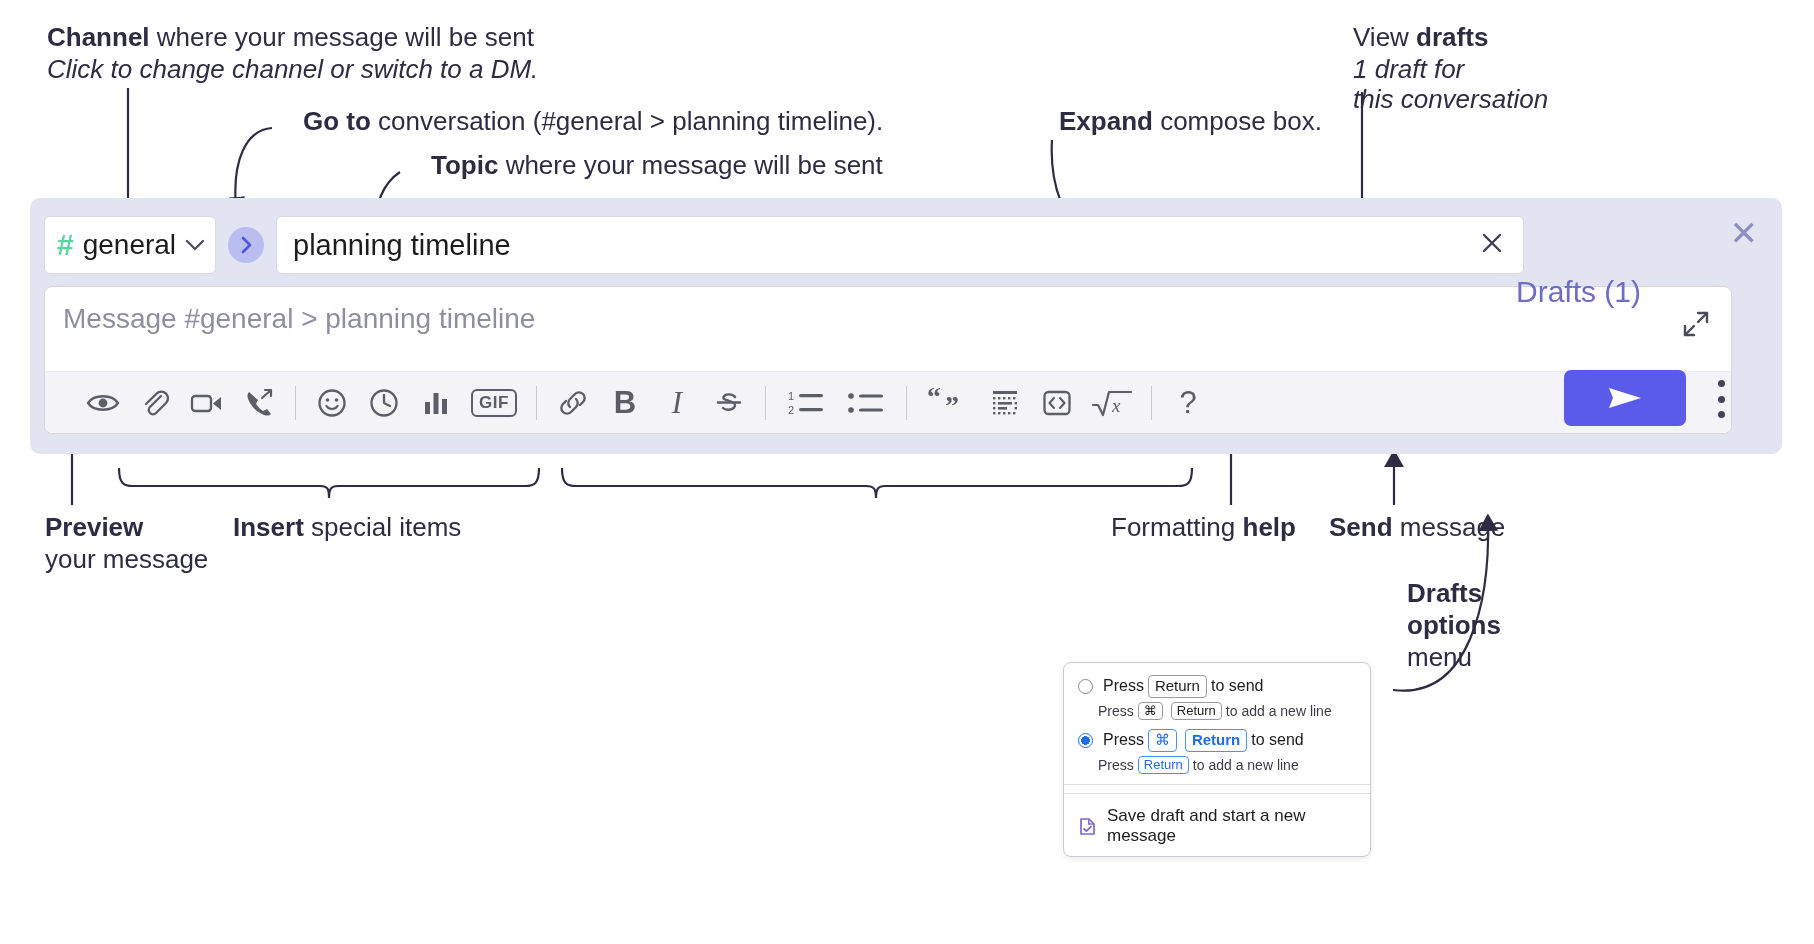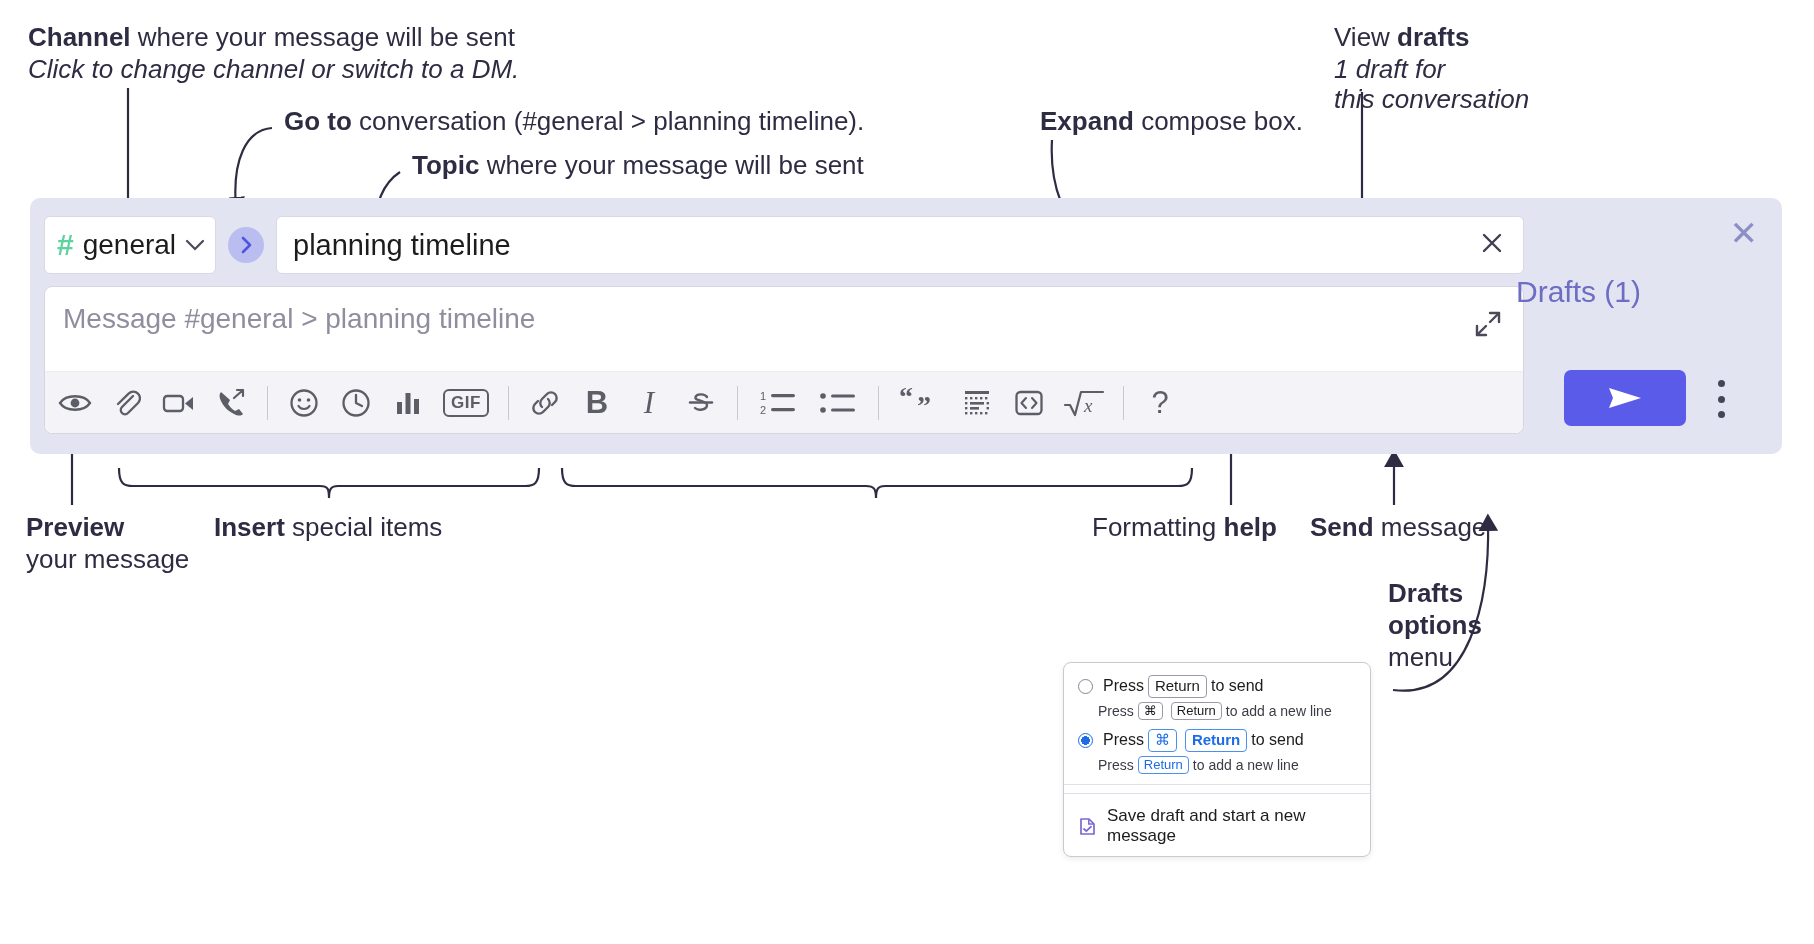--- a/index.html
+++ b/index.html
@@ -7,21 +7,21 @@
     width:1814px;height:944px;
     background:#ffffff;
     font-family:"Liberation Sans", sans-serif;
     color:#2c2b3d;
     overflow:hidden;
     position:relative;
   }
   .stage{position:absolute;inset:0;}
 
   
-  .anno{position:absolute;font-size:26px;line-height:1.22;color:#2e2c42;white-space:nowrap;}
+  .anno{position:absolute;font-size:26px;line-height:1.22;color:#2e2c42;white-space:nowrap;margin-left:19px;}
   .anno b{font-weight:700;}
   .anno i{font-style:italic;}
 
   
   .compose-panel{
     position:absolute;left:30px;top:198px;width:1752px;height:256px;
     background:#e3e4f2;border-radius:10px;
   }
   .compose-inner{
     position:absolute;left:14px;top:16px;width:1480px;
@@ -42,28 +42,28 @@
   }
   .topic-field{
     flex:1;height:58px;background:#fff;border:1px solid #d9d9e3;border-radius:6px;
     display:flex;align-items:center;padding:12px 16px;box-sizing:border-box;
   }
   .topic-text{font-size:29px;color:#1d1c1d;}
   .topic-clear{margin-left:auto;color:#3f3f52;font-size:32px;line-height:1;}
 
   .msg-box{
     margin-top:10px;background:#fff;border:1px solid #d6d6de;border-radius:8px;
-    width:1480px;box-sizing:border-box;
+    width:1688px;box-sizing:border-box;
   }
   .msg-area{height:84px;position:relative;padding:16px 18px;box-sizing:border-box;}
   .placeholder{font-size:28px;color:#8e8e9e;}
   .expand-ic{position:absolute;right:20px;top:22px;color:#4a4a58;}
   .toolbar{
     height:62px;border-top:1px solid #ececf2;background:#f3f3f8;
-    border-radius:0 0 8px 8px;display:flex;align-items:center;padding:0 4px;box-sizing:border-box;gap:0;
+    border-radius:0 0 8px 8px;display:flex;align-items:center;padding:0 32px;box-sizing:border-box;gap:0;
   }
   .tb{width:52px;height:48px;display:flex;align-items:center;justify-content:center;color:#5d5d68;}
   .sep{width:1px;height:34px;background:#c9c9d2;margin:0 10px;}
   .gif-box{border:2.5px solid #5d5d68;border-radius:6px;padding:2px 6px;font-size:17px;font-weight:700;letter-spacing:.5px;color:#5d5d68;}
   .bold-g{font-size:31px;font-weight:700;}
   .ital-g{font-size:31px;font-style:italic;font-family:"Liberation Serif",serif;}
   .quest{font-size:31px;font-weight:400;}
 
   .send-btn{
     position:absolute;left:1534px;top:172px;width:122px;height:56px;background:#5b5bea;

